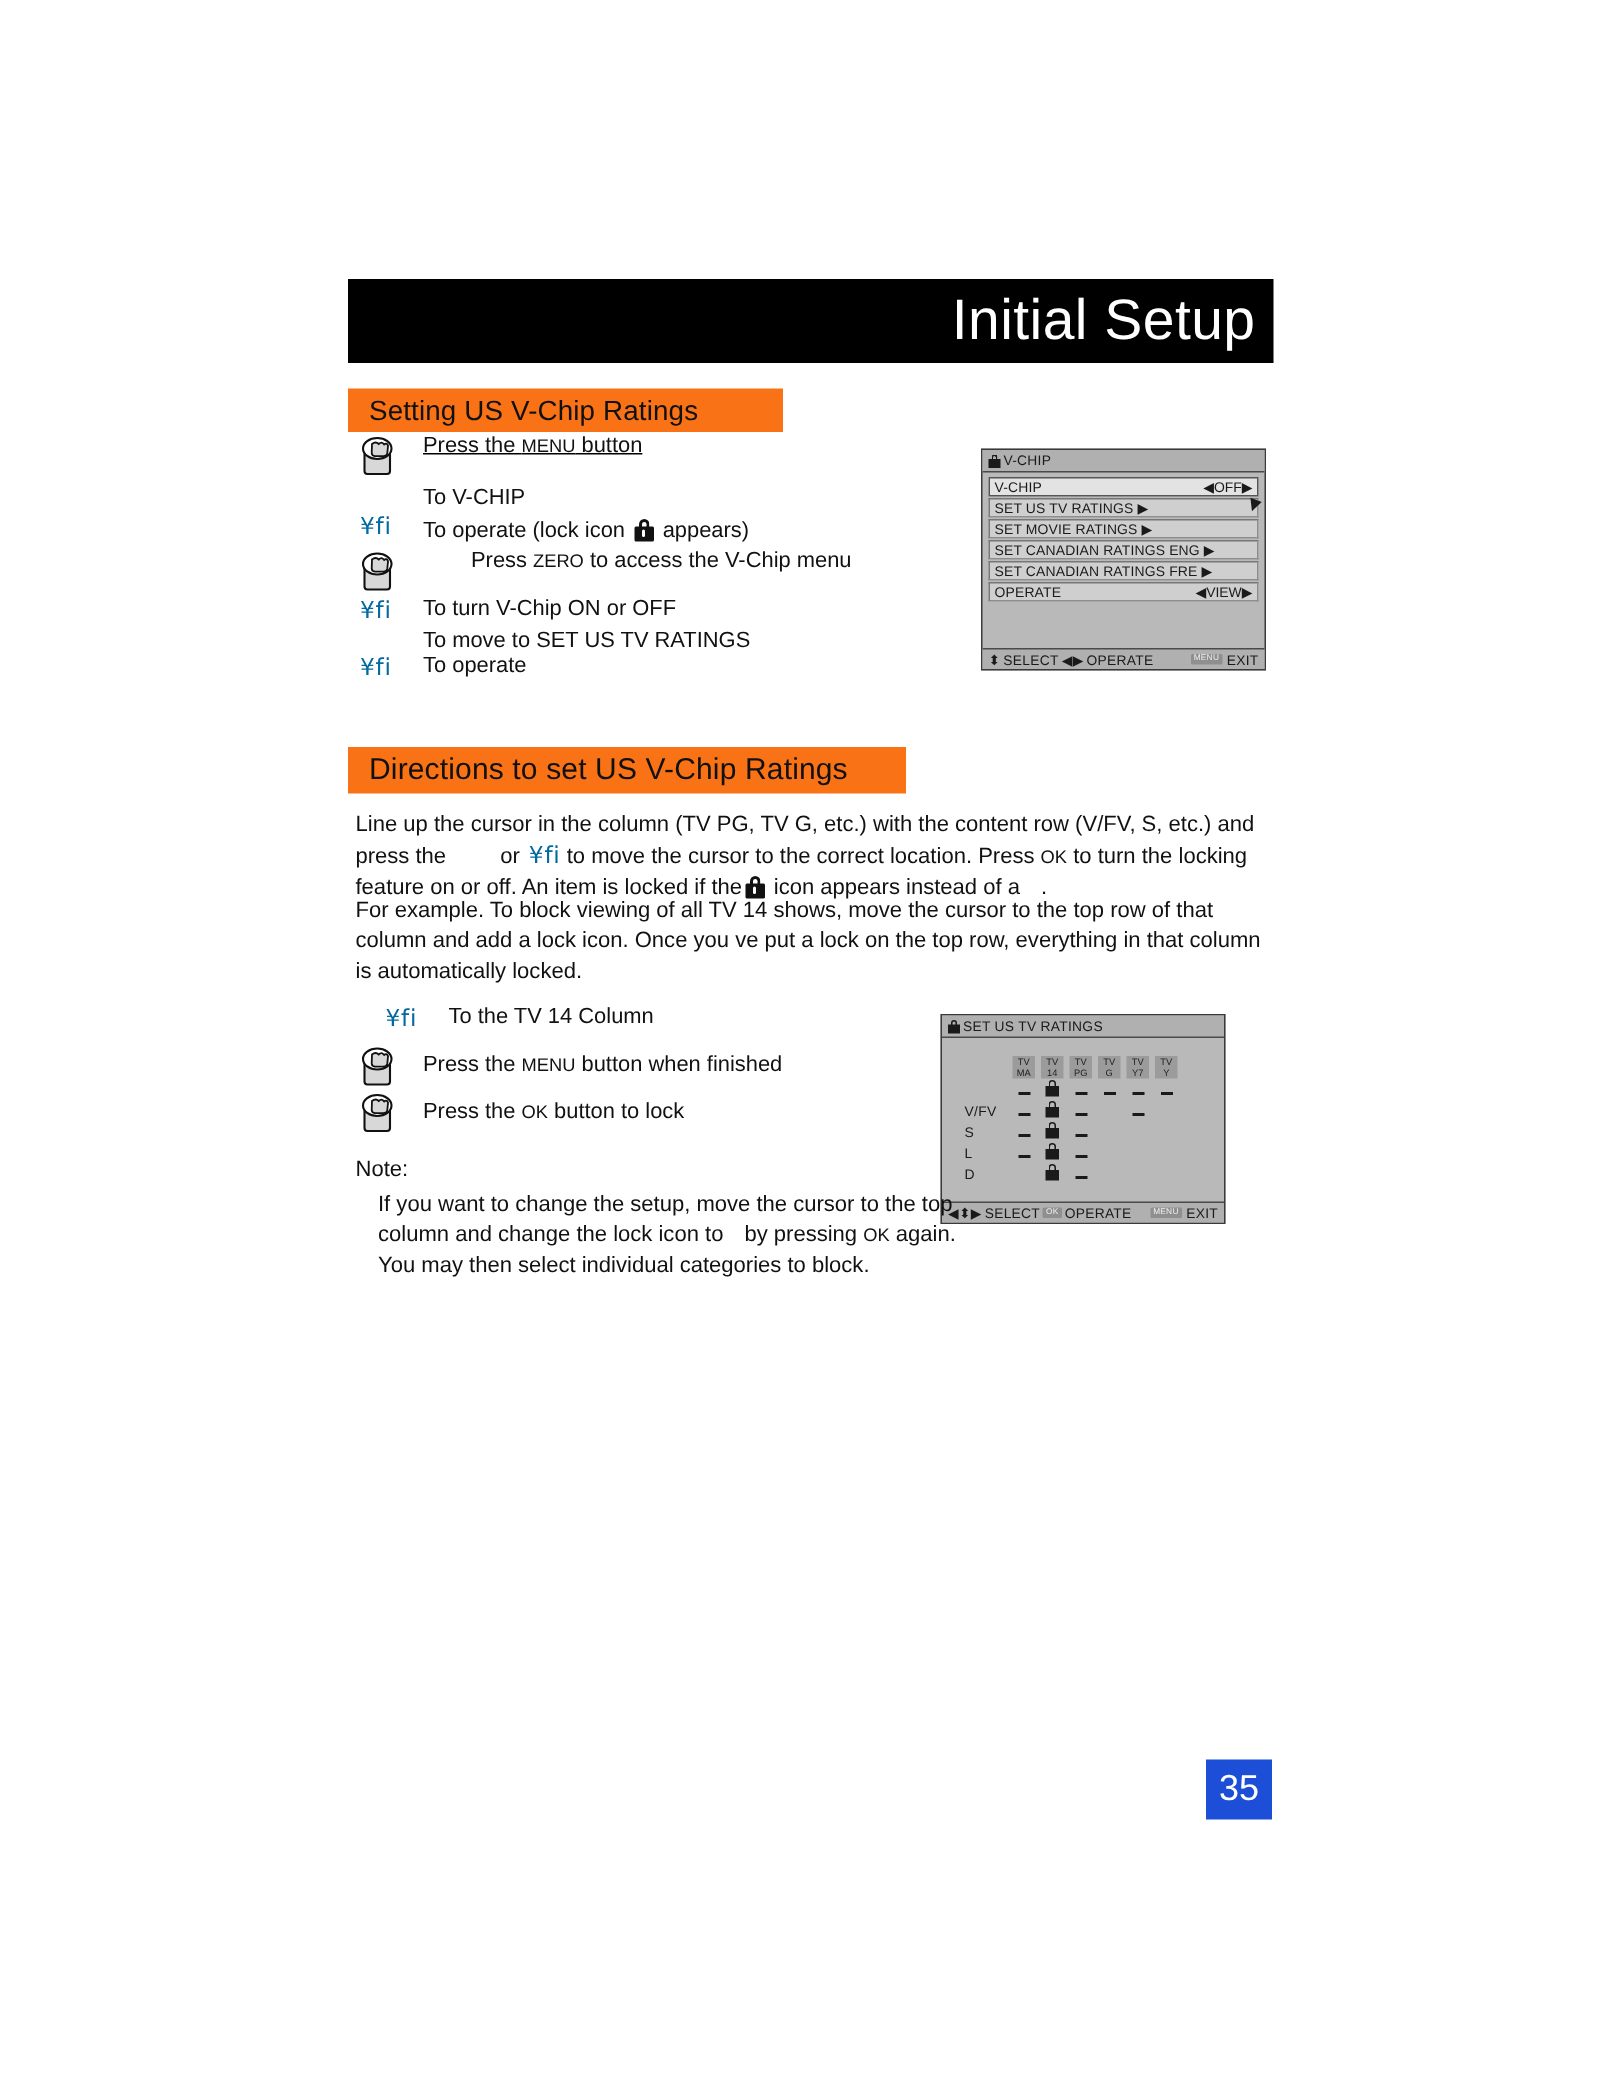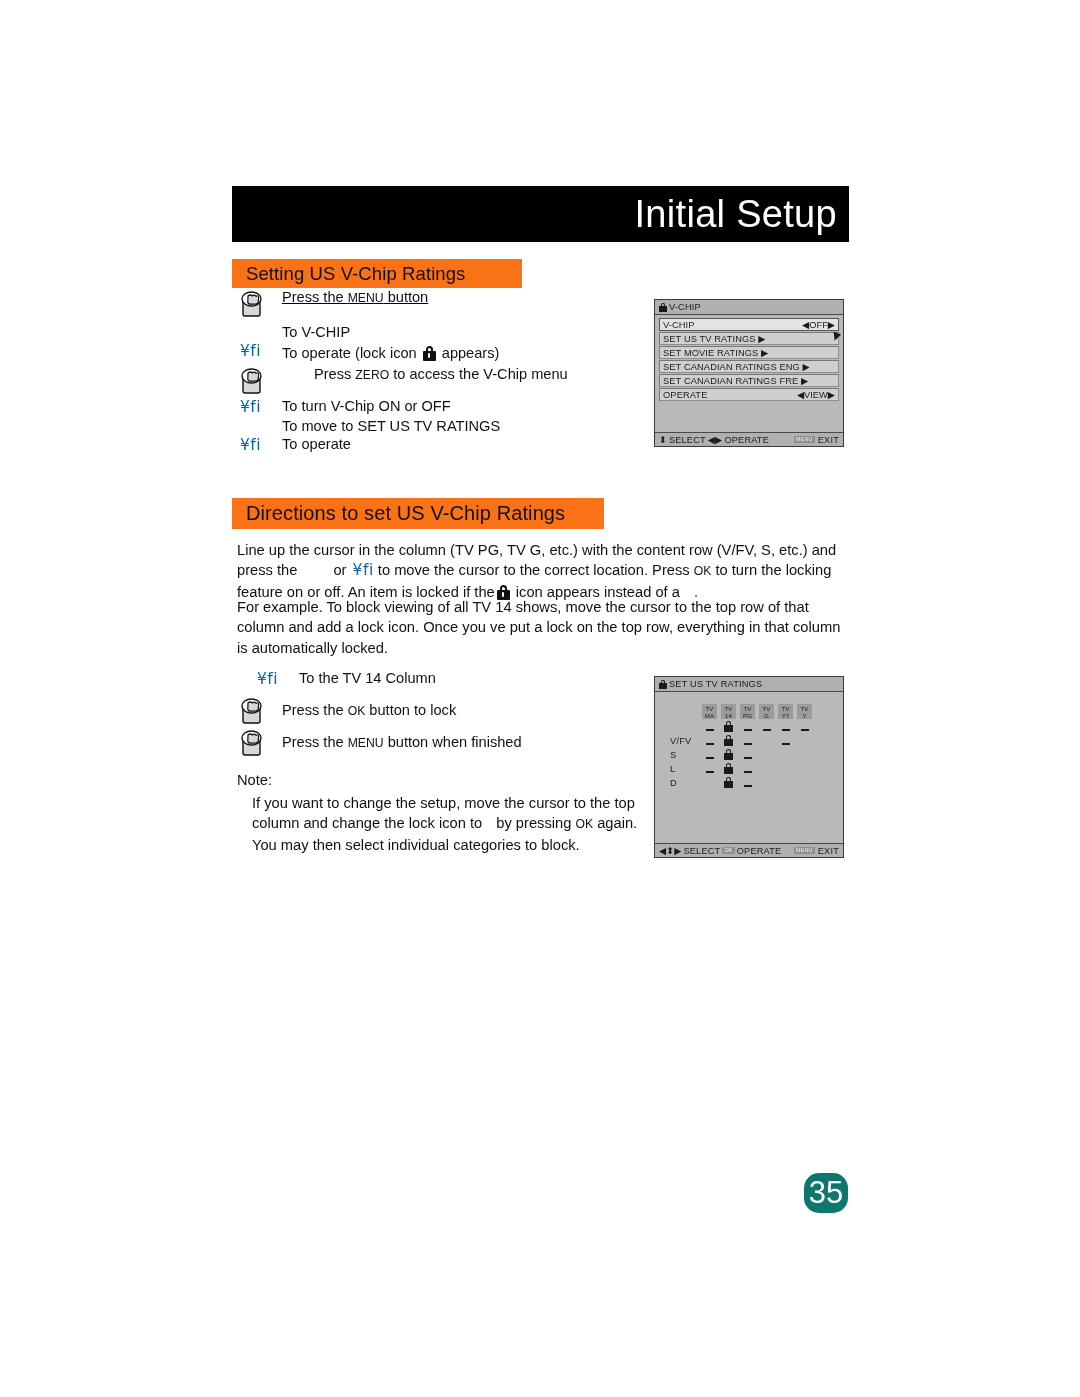--- a/index.html
+++ b/index.html
@@ -147,21 +147,21 @@
   
   .osd {
     position: absolute;
     background: #b9b9b9;
     border: 1px solid #3a3a3a;
     box-sizing: border-box;
     font-size: 9.5px;
     color: #1a1a1a;
   }
   #osd-vchip { left: 654px; top: 299px; width: 190px; height: 148px; }
-  #osd-ratings { left: 654px; top: 676px; width: 190px; height: 182px; }
+  #osd-ratings { left: 627px; top: 676px; width: 190px; height: 140px; }
 
   .osd-title {
     height: 15px;
     background: #b0b0b0;
     border-bottom: 1px solid #4a4a4a;
     display: flex;
     align-items: center;
     padding-left: 4px;
     font-size: 9.2px;
     letter-spacing: 0.2px;
@@ -316,27 +316,26 @@
     background: #1a1a1a;
   }
 
   
   .page-num {
     position: absolute;
     left: 804px;
     top: 1173px;
     width: 44px;
     height: 40px;
-    background: #0f766e;
+    background: #1d4ed8;
     color: #ffffff;
     display: flex;
     align-items: center;
     justify-content: center;
-    font-size: 31px;
-    border-radius: 15px;
+    font-size: 24px;
   }
 </style>
 </head>
 <body>
 
 <div class="header-bar">
   <div class="header-title">Initial Setup</div>
 </div>
 
 <div class="section-bar" id="sec1">
@@ -461,40 +460,40 @@
 
 <div class="instr-block" id="instr2">
 
   <div class="instr-row" style="margin-bottom:8px;">
     <div class="instr-icon">
       <span class="glyph-arrow">¥fi</span>
     </div>
     <div class="instr-text">To the TV 14 Column</div>
   </div>
 
+  <div class="instr-row" style="margin-left:-17px;">
+    <div class="instr-icon">
+      <svg class="hand-icon" viewBox="0 0 30 31">
+        <rect x="5" y="12" width="17" height="15" rx="2" fill="#d8d8d8" stroke="#111" stroke-width="1.4"></rect>
+        <ellipse cx="13.5" cy="10" rx="9.5" ry="7" fill="#fff" stroke="#111" stroke-width="1.4"></ellipse>
+        <path d="M10 7 q2.5 -2 4.5 0 q2 -2 3.6 0.3 q1.6 -1.4 2.6 0.8 l-0.5 5 q-0.3 2 -2.6 2 h-5.4 q-2.2 0 -2.4 -2 z" fill="#d8d8d8" stroke="#111" stroke-width="1.2"></path>
+      </svg>
+    </div>
+    <div class="instr-text" style="padding-top:7px;">Press the <span class="smallcaps">MENU</span> button when finished</div>
+  </div>
+
   <div class="instr-row" style="margin-bottom:1px;margin-left:-17px;">
     <div class="instr-icon">
       <svg class="hand-icon" viewBox="0 0 30 31">
         <rect x="5" y="12" width="17" height="15" rx="2" fill="#d8d8d8" stroke="#111" stroke-width="1.4"></rect>
         <ellipse cx="13.5" cy="10" rx="9.5" ry="7" fill="#fff" stroke="#111" stroke-width="1.4"></ellipse>
         <path d="M10 7 q2.5 -2 4.5 0 q2 -2 3.6 0.3 q1.6 -1.4 2.6 0.8 l-0.5 5 q-0.3 2 -2.6 2 h-5.4 q-2.2 0 -2.4 -2 z" fill="#d8d8d8" stroke="#111" stroke-width="1.2"></path>
       </svg>
     </div>
     <div class="instr-text" style="padding-top:7px;">Press the <span class="smallcaps">OK</span> button to lock</div>
-  </div>
-
-  <div class="instr-row" style="margin-left:-17px;">
-    <div class="instr-icon">
-      <svg class="hand-icon" viewBox="0 0 30 31">
-        <rect x="5" y="12" width="17" height="15" rx="2" fill="#d8d8d8" stroke="#111" stroke-width="1.4"></rect>
-        <ellipse cx="13.5" cy="10" rx="9.5" ry="7" fill="#fff" stroke="#111" stroke-width="1.4"></ellipse>
-        <path d="M10 7 q2.5 -2 4.5 0 q2 -2 3.6 0.3 q1.6 -1.4 2.6 0.8 l-0.5 5 q-0.3 2 -2.6 2 h-5.4 q-2.2 0 -2.4 -2 z" fill="#d8d8d8" stroke="#111" stroke-width="1.2"></path>
-      </svg>
-    </div>
-    <div class="instr-text" style="padding-top:7px;">Press the <span class="smallcaps">MENU</span> button when finished</div>
   </div>
 
 </div>
 
 <div class="osd" id="osd-ratings">
   <div class="osd-title">
     <span class="lock-mini">
         <span class="shackle"></span>
         <span class="body"></span>
       </span>

